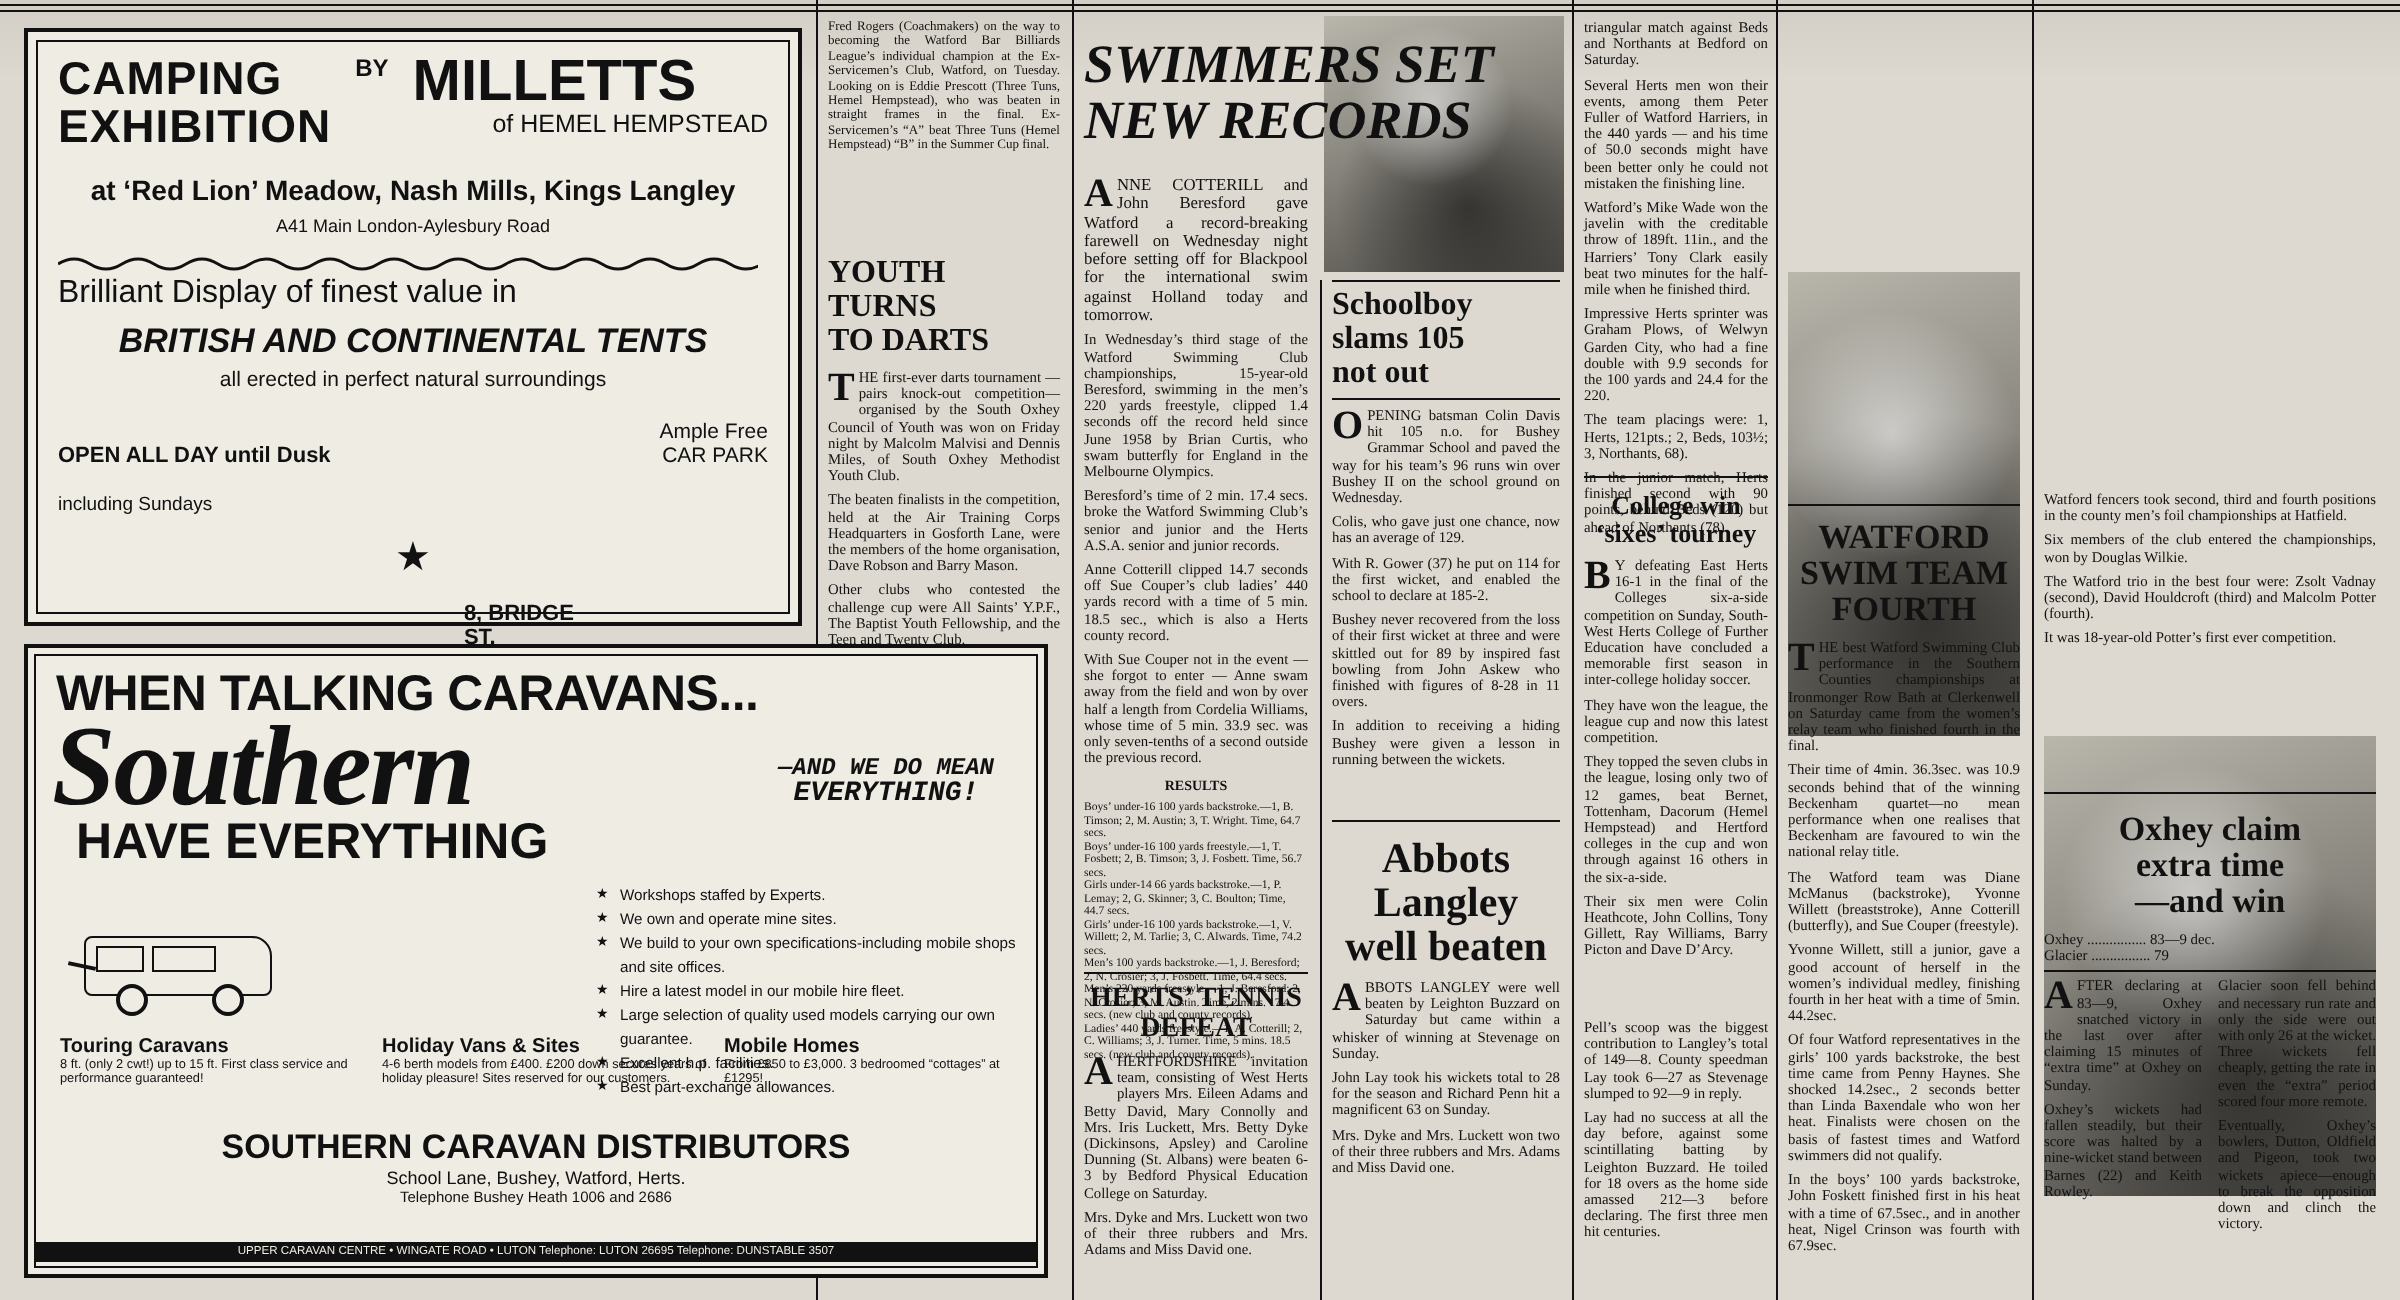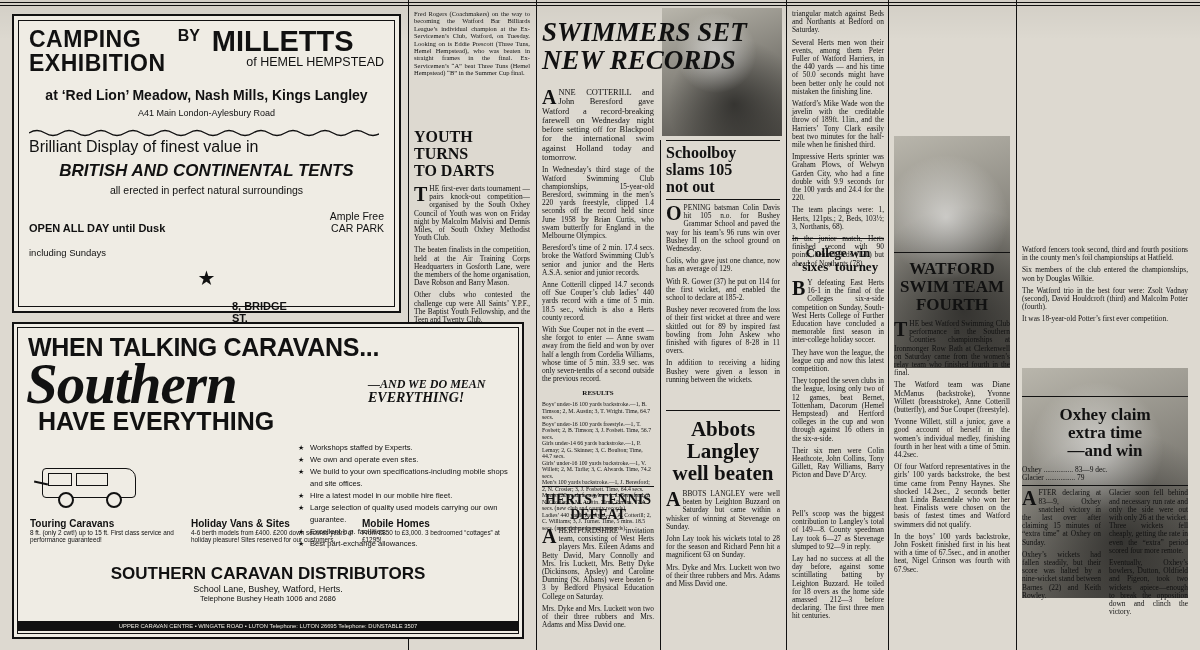--- a/index.html
+++ b/index.html
@@ -26,21 +26,21 @@
   .drop{float:left;font-size:20px;line-height:16px;font-weight:bold;padding:1px 2px 0 0;}
 
   
   #milletts{
     left:12px;top:14px;width:385px;height:295px;
     background:#efece4;border:2px solid #111;
   }
   #milletts .inner{position:absolute;inset:4px;border:1px solid #111;padding:6px 10px;}
   .mill-row1{display:flex;align-items:flex-start;gap:12px;}
   .mill-camp{font-family:"Liberation Sans",sans-serif;font-weight:bold;font-size:23px;line-height:24px;letter-spacing:.5px;}
-  .mill-by{font-family:"Liberation Sans",sans-serif;font-size:16px;font-weight:bold;padding-bottom:14px;}
+  .mill-by{font-family:"Liberation Sans",sans-serif;font-size:12px;font-weight:bold;padding-bottom:14px;}
   .mill-name{font-family:"Liberation Sans",sans-serif;font-weight:bold;font-size:29px;line-height:28px;}
   .mill-sub{font-family:"Liberation Sans",sans-serif;font-size:12.5px;text-align:right;}
   .mill-addr{font-family:"Liberation Sans",sans-serif;font-weight:bold;font-size:14px;text-align:center;margin-top:12px;}
   .mill-a41{font-family:"Liberation Sans",sans-serif;font-size:9px;text-align:center;margin-top:5px;}
   .mill-wave{height:10px;margin:6px 0 4px;}
   .mill-bd{font-family:"Liberation Sans",sans-serif;font-size:16px;text-align:left;margin-top:4px;}
   .mill-tent{font-family:"Liberation Sans",sans-serif;font-weight:bold;font-style:italic;font-size:17px;text-align:center;margin-top:5px;}
   .mill-erect{font-family:"Liberation Sans",sans-serif;font-size:10.5px;text-align:center;margin-top:3px;}
   .mill-open{font-family:"Liberation Sans",sans-serif;font-weight:bold;font-size:11px;margin-top:12px;}
   .mill-open small{font-weight:normal;font-size:9.5px;}
@@ -54,21 +54,21 @@
     left:12px;top:322px;width:508px;height:313px;
     background:#efece4;border:2px solid #111;
   }
   #southern .inner{position:absolute;inset:3px;border:1px solid #111;overflow:hidden;}
   .sc-when{font-family:"Liberation Sans",sans-serif;font-weight:bold;font-size:25px;line-height:26px;padding:6px 0 0 10px;letter-spacing:-.3px;}
   .sc-southern{
     font-family:"Liberation Serif",serif;font-style:italic;font-weight:bold;
     font-size:57px;line-height:48px;padding-left:8px;letter-spacing:-1px;
   }
   .sc-have{font-family:"Liberation Sans",sans-serif;font-weight:bold;font-size:25px;line-height:26px;padding-left:20px;}
-  .sc-and{font-family:Liberation Serif, serif;font-weight:bold;font-style:italic;font-size:12px;line-height:13px;}
+  .sc-and{font-family:Liberation Mono, monospace;font-weight:bold;font-style:italic;font-size:12px;line-height:13px;text-align:center;}
   .sc-bullets{font-family:"Liberation Sans",sans-serif;font-size:7.6px;line-height:12px;}
   .sc-bullets div{padding-left:12px;position:relative;}
   .sc-bullets div:before{content:"\2605";position:absolute;left:0;top:0;font-size:7px;}
   .sc-cat{font-family:"Liberation Sans",sans-serif;font-weight:bold;font-size:10px;}
   .sc-catsub{font-family:"Liberation Sans",sans-serif;font-size:6.4px;line-height:7.4px;}
   .sc-dist{font-family:"Liberation Sans",sans-serif;font-weight:bold;font-size:17px;text-align:center;}
   .sc-addr{font-family:"Liberation Sans",sans-serif;font-size:9px;text-align:center;}
   .sc-foot{font-family:"Liberation Sans",sans-serif;font-size:5.8px;text-align:center;background:#111;color:#efece4;padding:2px 0;}
   .van{position:relative;height:54px;}
   .van .body{position:absolute;left:6px;top:14px;width:92px;height:28px;background:#efece4;border:1.5px solid #111;border-radius:4px 10px 4px 4px;}
@@ -176,21 +176,21 @@
         <div style="width:150px;padding-top:18px;">
           <div class="sc-and">—AND WE DO MEAN</div>
           <div class="sc-and" style="font-size:14px">EVERYTHING!</div>
         </div>
       </div>
 
       <div style="display:flex;margin-top:8px;padding:0 10px;">
         <div style="flex:1"></div>
         <div style="width:210px" class="sc-bullets">
           <div>Workshops staffed by Experts.</div>
-          <div>We own and operate even sites.</div>
+          <div>We own and operate mine sites.</div>
           <div>We build to your own specifications-including mobile shops and site offices.</div>
           <div>Hire a latest model in our mobile hire fleet.</div>
           <div>Large selection of quality used models carrying our own guarantee.</div>
           <div>Excellent h.p. facilities.</div>
           <div>Best part-exchange allowances.</div>
         </div>
       </div>
 
       <div style="position:absolute;left:18px;top:126px;width:150px;" class="van">
         <div class="body"></div>
@@ -315,20 +315,21 @@
   </div>
 
   <div class="col photo" style="left:894px;top:8px;width:116px;height:232px;"></div>
 
   <div class="col" style="left:894px;top:260px;width:116px;">
     <div class="hline" style="left:0;top:-8px;width:116px;"></div>
     <div class="hd-watford">WATFORD</div>
     <div class="hd-watford">SWIM TEAM</div>
     <div class="hd-watford">FOURTH</div>
     <p class="body" style="margin:6px 0 4px 0;"><span class="drop">T</span><span>HE best Watford Swimming Club performance in the Southern Counties championships at Ironmonger Row Bath at Clerkenwell on Saturday came from the women’s relay team who finished fourth in the final.</span></p>
+    <p class="body" style="margin:0 0 4px 0;">Their time of 4min. 36.3sec. was 10.9 seconds behind that of the winning Beckenham quartet—no mean performance when one realises that Beckenham are favoured to win the national relay title.</p>
     <p class="body" style="margin:0 0 4px 0;">The Watford team was Diane McManus (backstroke), Yvonne Willett (breaststroke), Anne Cotterill (butterfly), and Sue Couper (freestyle).</p>
     <p class="body" style="margin:0 0 4px 0;">Yvonne Willett, still a junior, gave a good account of herself in the women’s individual medley, finishing fourth in her heat with a time of 5min. 44.2sec.</p>
     <p class="body" style="margin:0 0 4px 0;">Of four Watford representatives in the girls’ 100 yards backstroke, the best time came from Penny Haynes. She shocked 14.2sec., 2 seconds better than Linda Baxendale who won her heat. Finalists were chosen on the basis of fastest times and Watford swimmers did not qualify.</p>
     <p class="body" style="margin:0">In the boys’ 100 yards backstroke, John Foskett finished first in his heat with a time of 67.5sec., and in another heat, Nigel Crinson was fourth with 67.9sec.</p>
   </div>
 
   <div class="col" style="left:1022px;top:246px;width:166px;">
     <p class="body" style="margin:0 0 4px 0;">Watford fencers took second, third and fourth positions in the county men’s foil championships at Hatfield.</p>
     <p class="body" style="margin:0 0 4px 0;">Six members of the club entered the championships, won by Douglas Wilkie.</p>
     <p class="body" style="margin:0 0 4px 0;">The Watford trio in the best four were: Zsolt Vadnay (second), David Houldcroft (third) and Malcolm Potter (fourth).</p>

